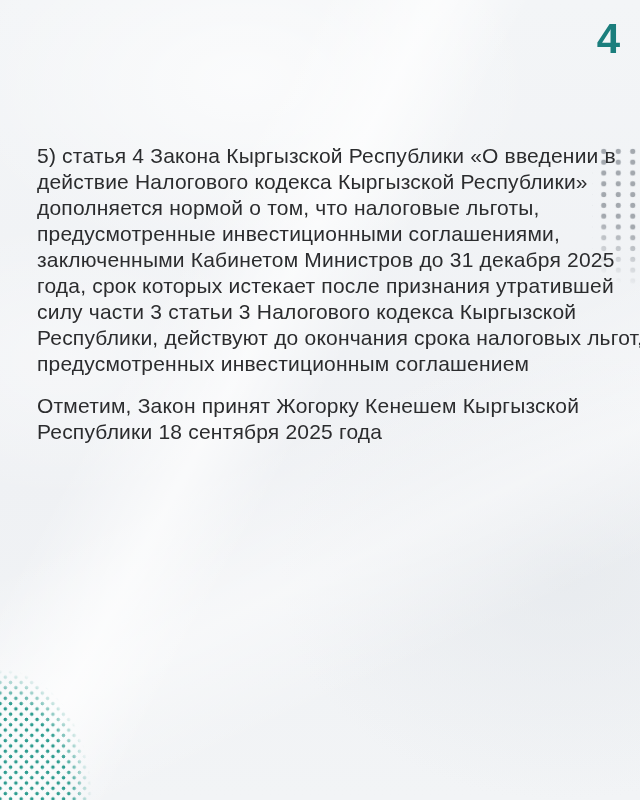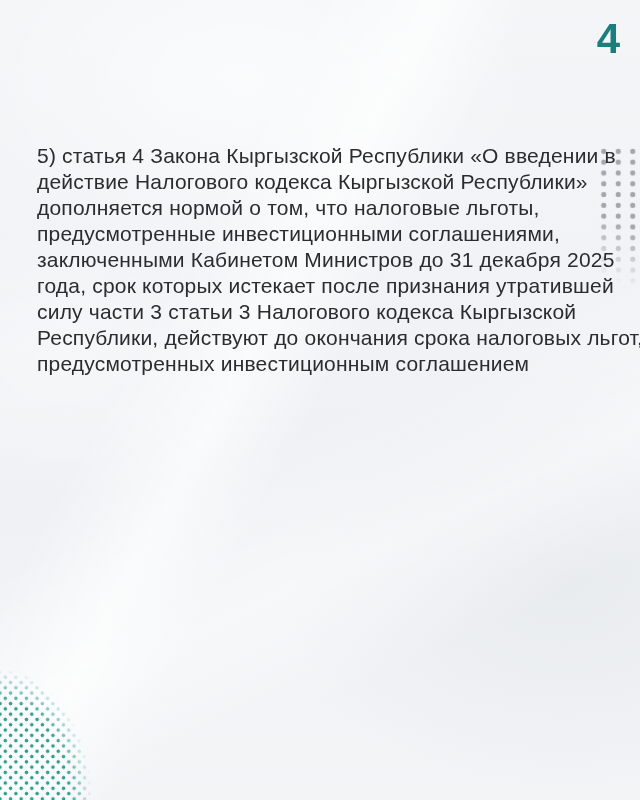--- a/index.html
+++ b/index.html
@@ -96,14 +96,16 @@
   <div class="body-text">
     <p class="para">5) статья 4 Закона Кыргызской Республики «О введении в
 действие Налогового кодекса Кыргызской Республики»
 дополняется нормой о том, что налоговые льготы,
 предусмотренные инвестиционными соглашениями,
 заключенными Кабинетом Министров до 31 декабря 2025
 года, срок которых истекает после признания утратившей
 силу части 3 статьи 3 Налогового кодекса Кыргызской
 Республики, действуют до окончания срока налоговых льгот,
 предусмотренных инвестиционным соглашением</p>
+    <p class="para">Отметим, Закон принят Жогорку Кенешем Кыргызской
+Республики 18 сентября 2025 года</p>
   </div>
 </div>
 
 </body></html>

